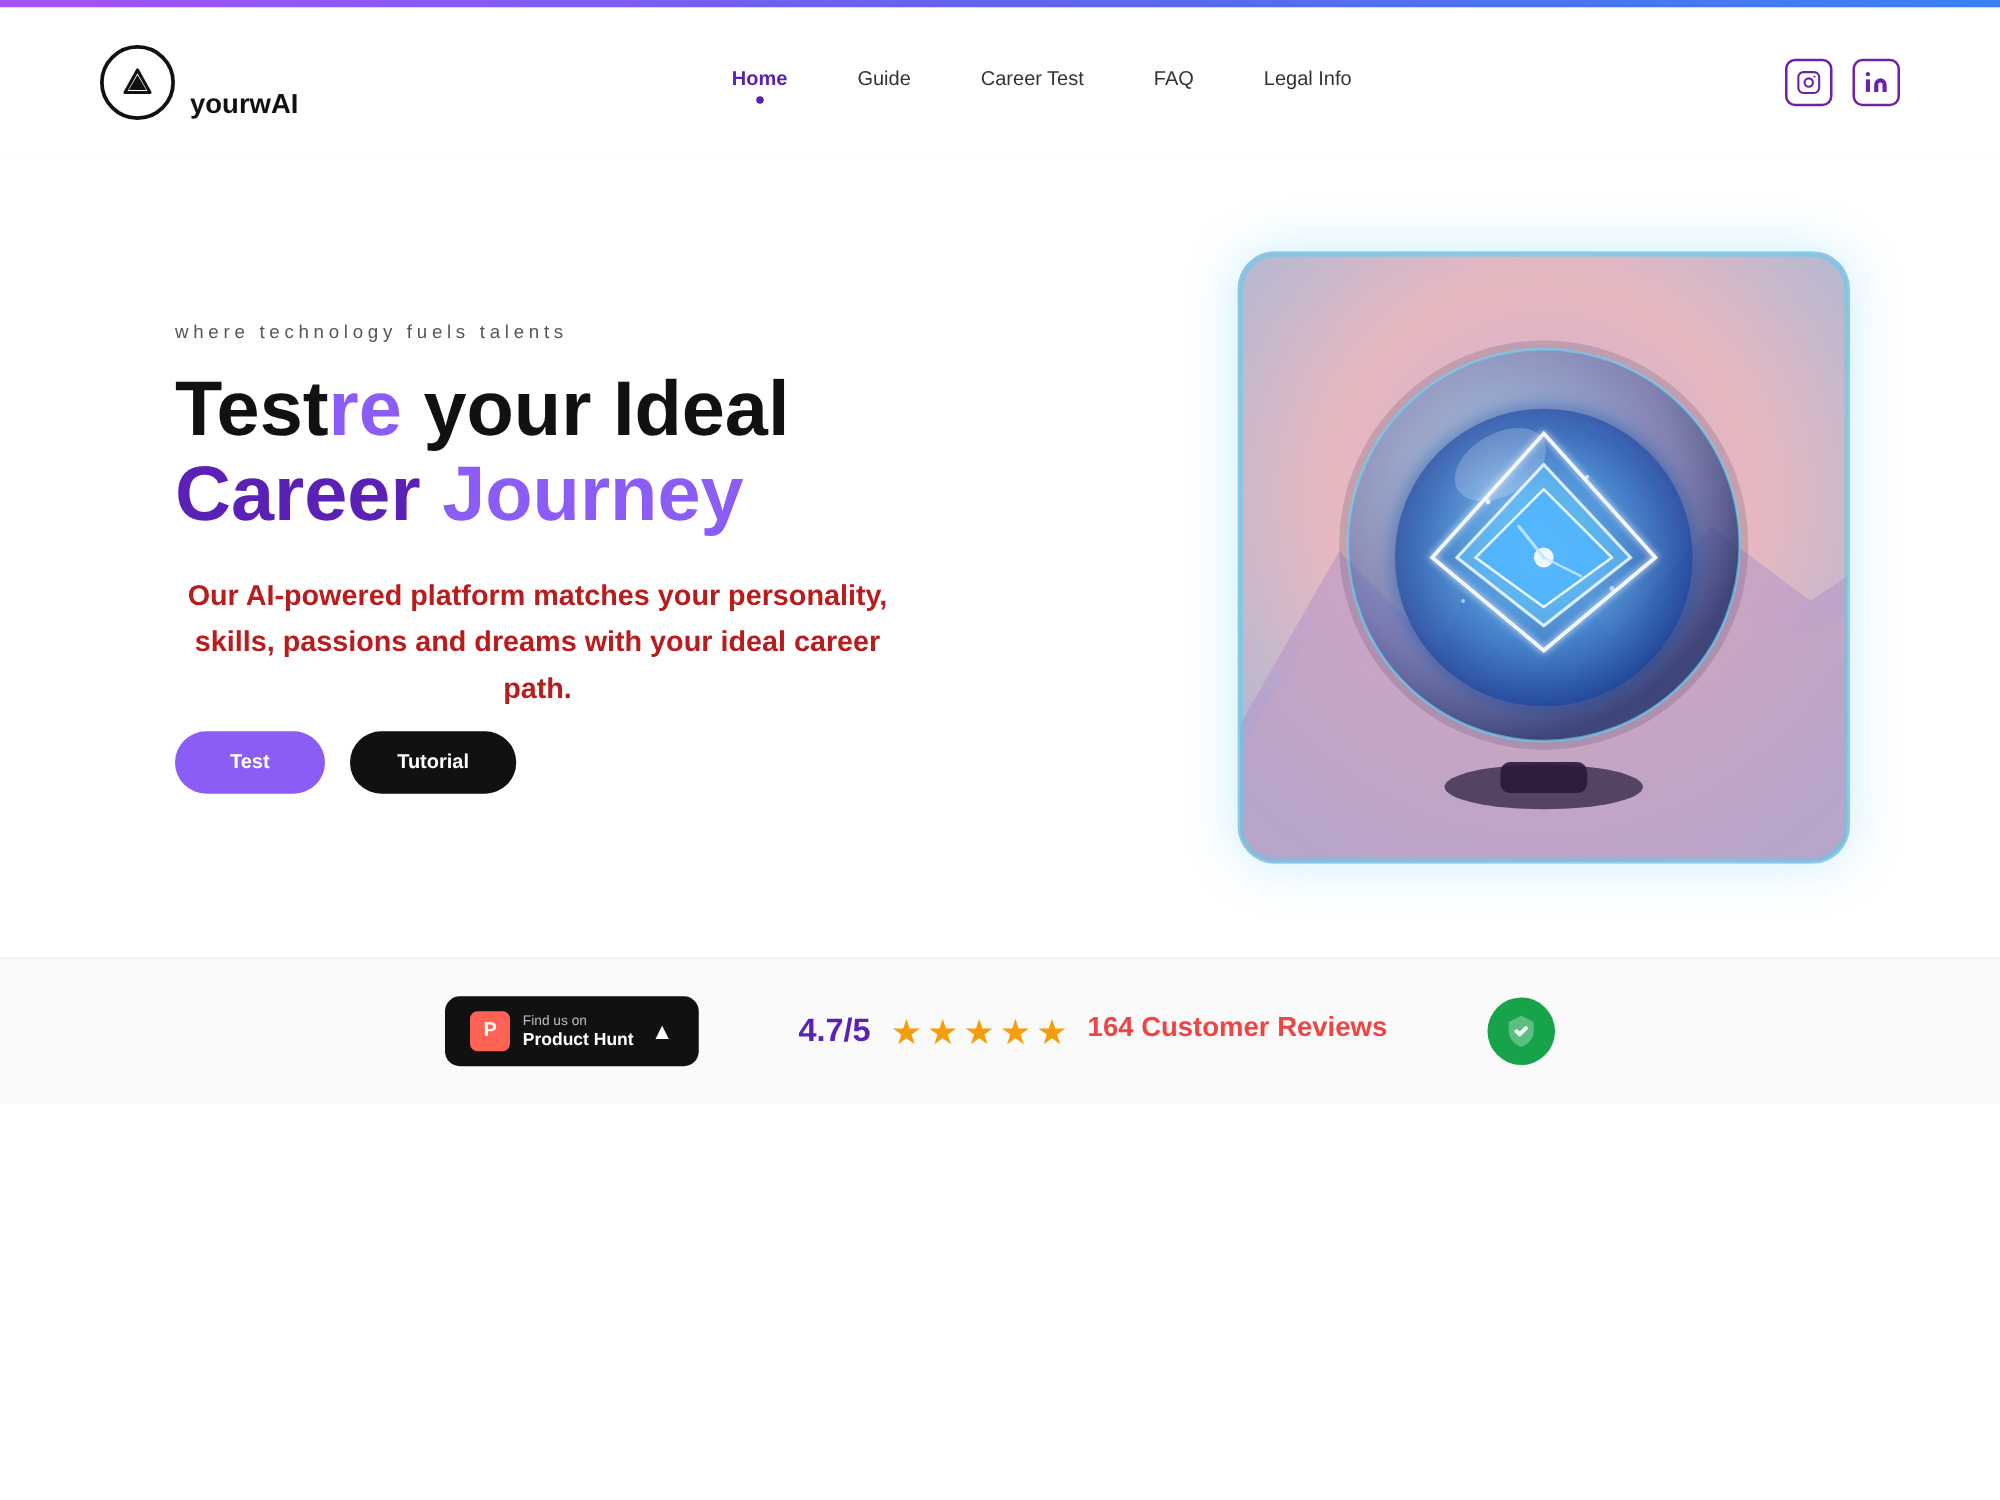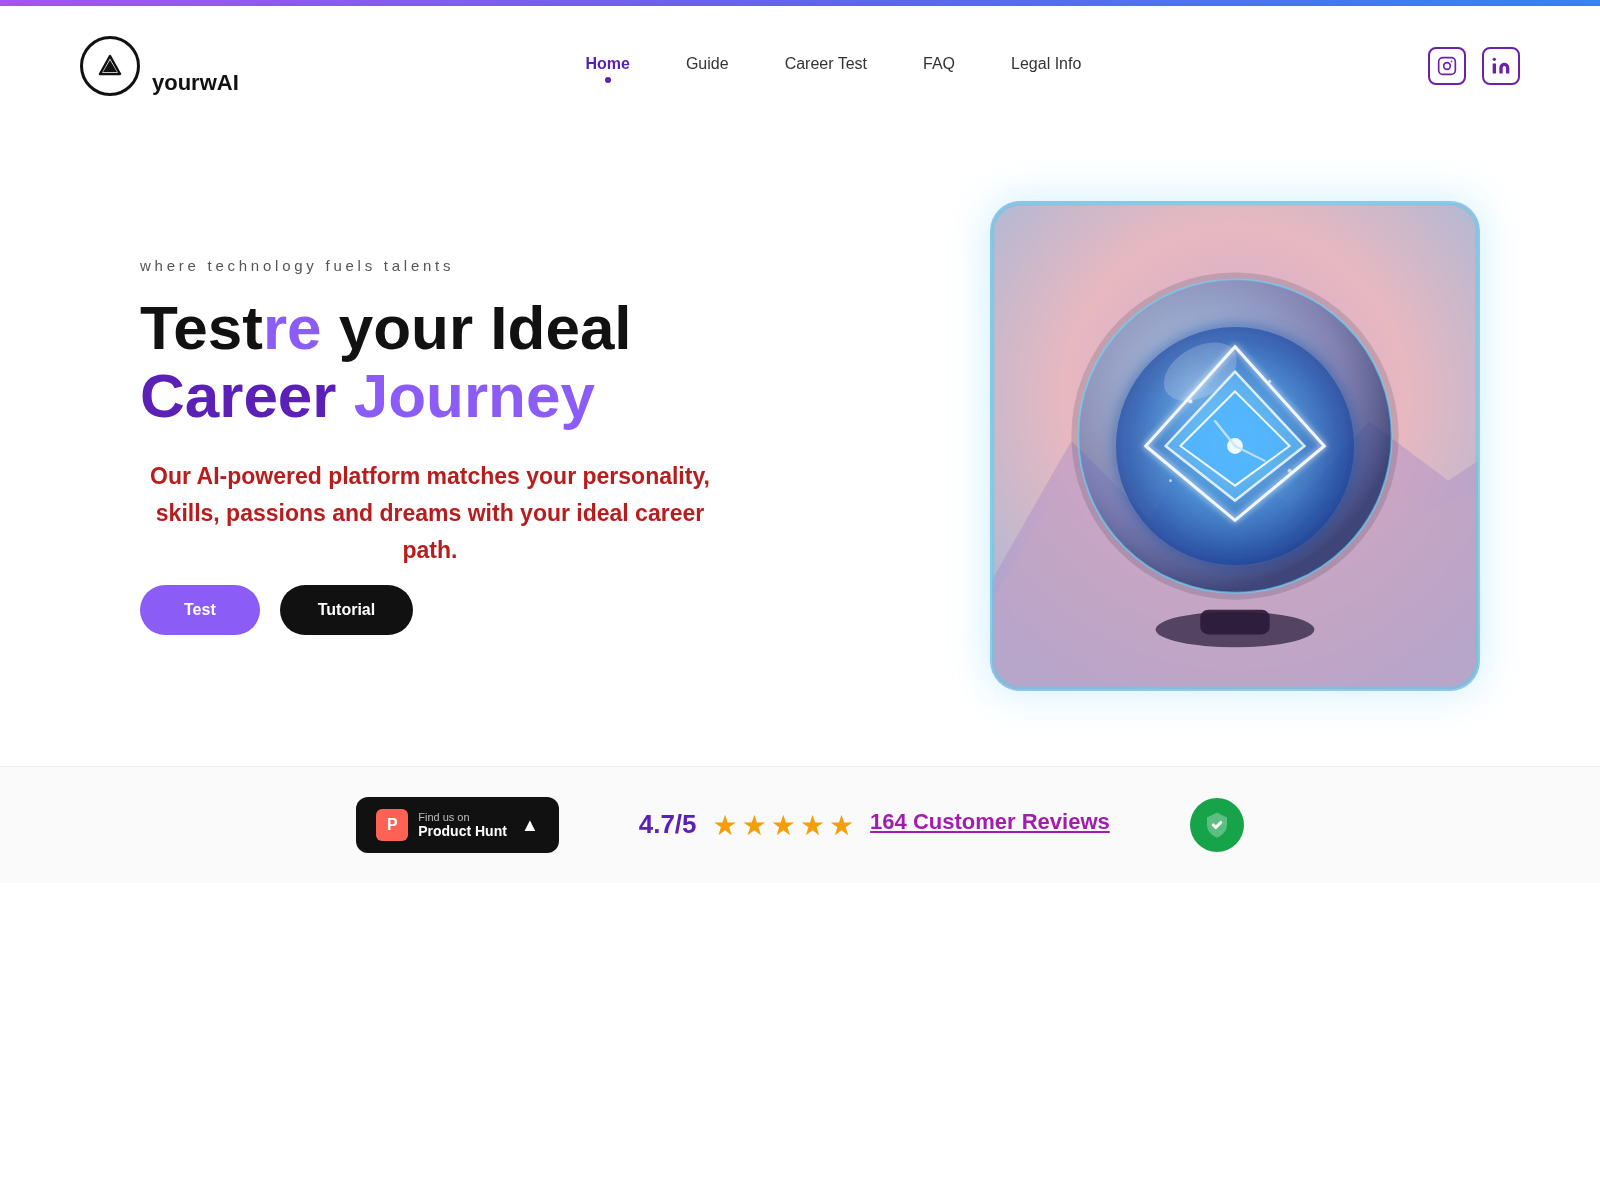--- a/index.html
+++ b/index.html
@@ -284,22 +284,21 @@
     .stars {
       display: flex;
       gap: 4px;
       font-size: 28px;
       color: #f59e0b;
     }
 
     .reviews-label {
       font-size: 22px;
       font-weight: 700;
-      color: #a21caf;
-      text-decoration: underline;
+      color: #ef4444;
     }
 
     .shield-badge {
       width: 54px;
       height: 54px;
       background: #16a34a;
       border-radius: 50%;
       display: flex;
       align-items: center;
       justify-content: center;

